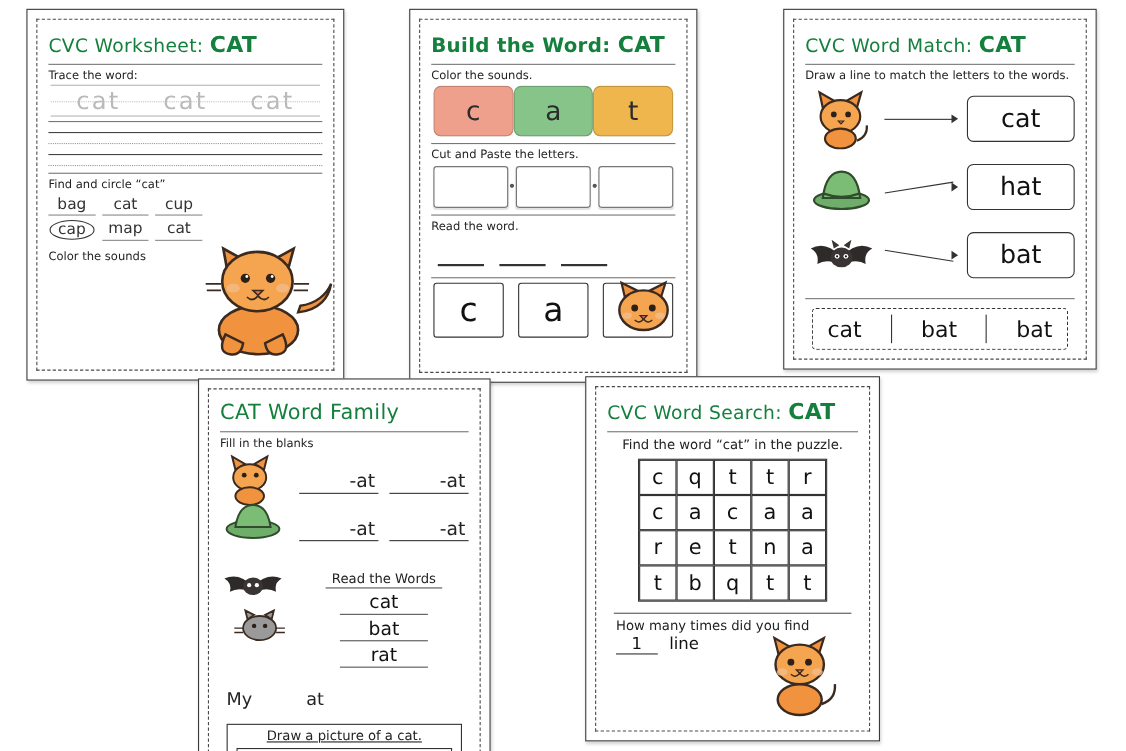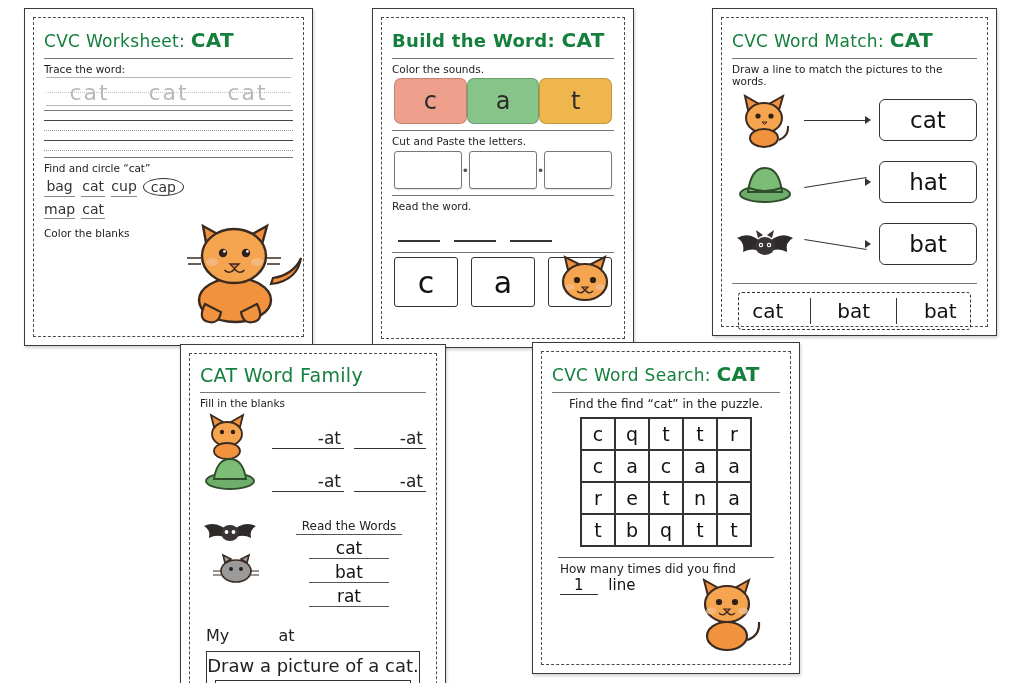--- a/index.html
+++ b/index.html
@@ -51,21 +51,21 @@
     border-bottom:1px solid #b5b5b5;
     margin:1px 2px 4px 2px;
   }
   .trace-band:after{
     content:"";position:absolute;left:0;right:0;top:50%;
     border-top:1px dotted #c2c2c2;
   }
   
   #sheet1{left:24px;top:8px;width:289px;height:338px;}
   .wordgrid{
-    display:grid;grid-template-columns:1fr 1fr 1fr 1fr;
+    display:grid;grid-template-columns:1fr 1fr 1fr;
     row-gap:4px;column-gap:6px;
     width:140px;margin-top:4px;
   }
   .wordgrid div{
     font-size:14px;color:#333;text-align:center;
     border-bottom:1px solid #8a8a8a;padding-bottom:1px;
     position:relative;
   }
   .wordgrid div.circled{border-bottom:none;}
   .circle-o{
@@ -137,21 +137,21 @@
   .fam-blank{
     flex:1;border-bottom:1.4px solid #333;
     font-size:17px;text-align:right;color:#222;padding-right:3px;
   }
   .read-words{text-align:center;margin-top:2px;}
   .read-words .hdr{font-size:12px;color:#222;border-bottom:1px solid #555;display:inline-block;padding:0 6px 1px 6px;}
   .read-words div.w{font-size:17px;color:#111;border-bottom:1px solid #555;width:80px;margin:3px auto 0 auto;}
   .drawbox{
     border:1px solid #333;margin:6px 4px 0 4px;padding:3px 0 0 0;text-align:center;
   }
-  .drawbox .cap{font-size:18px;color:#222;padding-bottom:2px;}
+  .drawbox .cap{font-size:12px;color:#222;padding-bottom:2px;text-decoration:underline;}
   .drawbox .area{border:1px solid #333;height:34px;margin:2px 8px 6px 8px;}
   
   #sheet5{left:532px;top:342px;width:268px;height:332px;}
   .puzzle{
     display:grid;grid-template-columns:repeat(5,1fr);
     border:1.4px solid #333;margin:6px 28px 0 28px;
   }
   .puzzle div{
     border:1px solid #333;height:30px;
     display:flex;align-items:center;justify-content:center;
@@ -191,21 +191,21 @@
 
     <div class="sublabel">Find and circle “cat”</div>
     <div class="wordgrid">
       <div>bag</div>
       <div>cat</div>
       <div>cup</div>
       <div class="circled"><span class="circle-o">cap</span></div>
       <div>map</div>
       <div>cat</div>
     </div>
-    <div class="sublabel" style="margin-top:8px">Color the blanks</div>
+    <div class="sublabel" style="margin-top:8px">Color the sounds</div>
 
     <svg class="cat1" viewBox="0 0 126 120">
       <path d="M92 76 C112 74 120 62 122 50 C118 60 108 68 94 70 Z" fill="#f0923e" stroke="#3b2a20" stroke-width="2.2"></path>
       <ellipse cx="56" cy="92" rx="36" ry="22" fill="#f0923e" stroke="#3b2a20" stroke-width="2.4"></ellipse>
       <path d="M26 96 q-8 16 4 18 q10 2 12 -10z" fill="#f0923e" stroke="#3b2a20" stroke-width="2.2"></path>
       <path d="M78 96 q8 16 -4 18 q-10 2 -12 -10z" fill="#f0923e" stroke="#3b2a20" stroke-width="2.2"></path>
       <path d="M28 40 l-4 -22 l20 11 z" fill="#f0923e" stroke="#3b2a20" stroke-width="2.4"></path>
       <path d="M82 40 l6 -22 l-20 11 z" fill="#f0923e" stroke="#3b2a20" stroke-width="2.4"></path>
       <ellipse cx="55" cy="48" rx="32" ry="27" fill="#f5a54f" stroke="#3b2a20" stroke-width="2.4"></ellipse>
       <circle cx="44" cy="45" r="4.2" fill="#2d2017"></circle>
@@ -273,21 +273,21 @@
     </svg>
   </div>
 </div>
 
 <div class="sheet" id="sheet3">
   <div class="inner">
     <div class="title">
       <span>CVC Word Match: </span><span class="big">CAT</span>
     </div>
     <div class="rule"></div>
-    <div class="sublabel">Draw a line to match the pictures to the words.</div>
+    <div class="sublabel">Draw a line to match the letters to the words.</div>
 
     <div class="match-row">
       <div class="match-pic">
         <svg viewBox="0 0 60 56" width="60" height="56">
           <path d="M13 18 l-3 -14 l14 8 z" fill="#f0923e" stroke="#3b2a20" stroke-width="2"></path>
           <path d="M44 18 l4 -14 l-14 8 z" fill="#f0923e" stroke="#3b2a20" stroke-width="2"></path>
           <ellipse cx="29" cy="26" rx="18" ry="15" fill="#f5a54f" stroke="#3b2a20" stroke-width="2"></ellipse>
           <circle cx="23" cy="24" r="2.6" fill="#2d2017"></circle>
             <circle cx="36" cy="24" r="2.6" fill="#2d2017"></circle>
           <path d="M27 30 h5 l-2.5 2.6 z" fill="#e8755f" stroke="#3b2a20" stroke-width="1"></path>
@@ -404,21 +404,21 @@
   </div>
 </div>
 
 <div class="sheet" id="sheet5">
   <div class="inner">
     <div class="title">
       <span>CVC Word Search: </span><span class="big">CAT</span>
     </div>
     <div class="rule"></div>
     <div class="sublabel" style="text-align:center;font-size:12px">
-      <span>Find the find </span><span>“cat”</span><span> in the puzzle.</span>
+      <span>Find the word </span><span>“cat”</span><span> in the puzzle.</span>
     </div>
 
     <div class="puzzle">
       <div>c</div>
       <div>q</div>
       <div>t</div>
       <div>t</div>
       <div>r</div>
       <div>c</div>
       <div>a</div>

